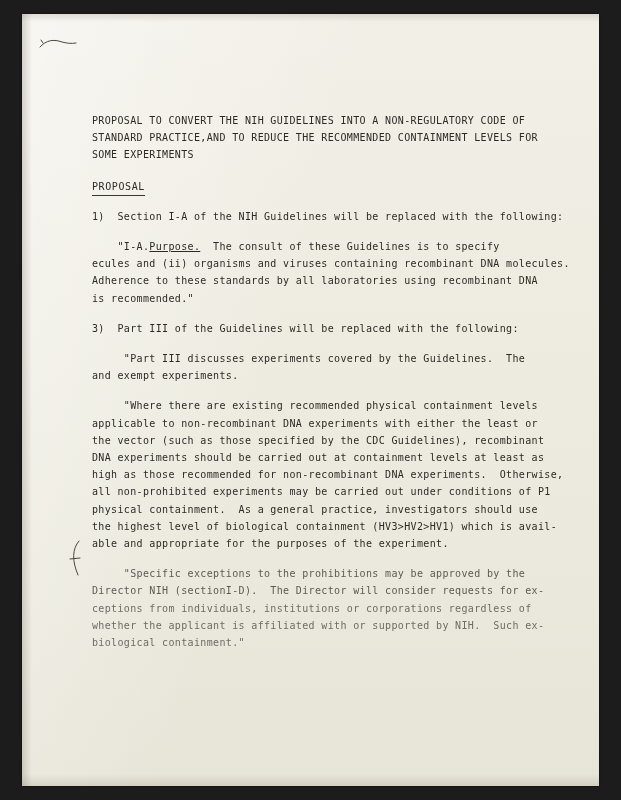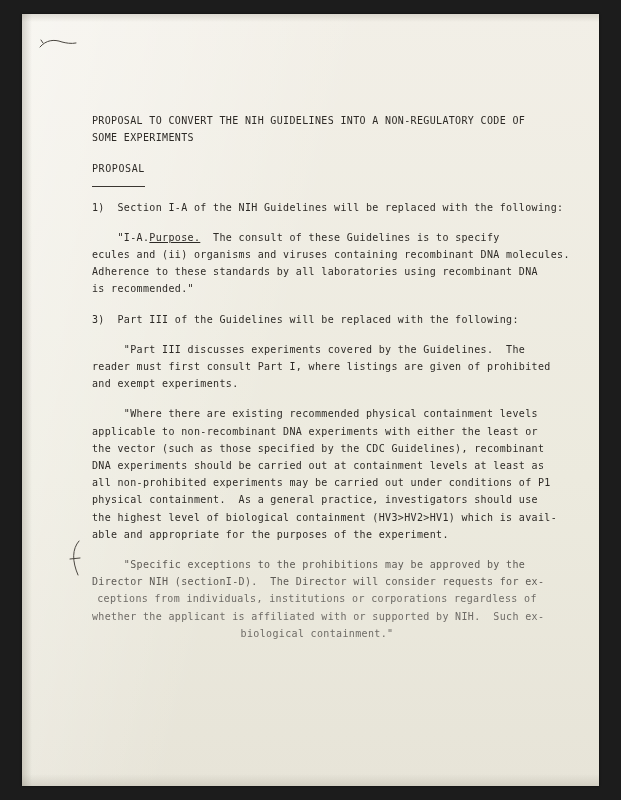--- a/index.html
+++ b/index.html
@@ -83,40 +83,39 @@
   .title-block {
     margin-bottom: 14px;
   }
   .title-line {
     white-space: pre;
     display: block;
   }
   .section-label {
     display: inline-block;
     border-bottom: 1px solid #3a3631;
-    padding-bottom: 8px;
+    padding-bottom: 0px;
     margin-bottom: 12px;
     letter-spacing: 0.6px;
   }
   .para {
     margin: 0 0 13px 0;
   }
   .para .ln {
     display: block;
     white-space: pre;
   }
   .numbered {
     margin-bottom: 13px;
   }
   .faded {
     color: #5d5a55;
   }
   .faded-more {
     color: #6e6b66;
-    text-align: center;
   }
   .u {
     text-decoration: underline;
   }
 </style>
 </head>
 <body>
 
 <div class="page-frame">
   <div class="paper">
@@ -132,20 +131,21 @@
 
     <svg class="mark-left-mid" viewBox="0 0 16 40">
       <path d="M11 2 C 4 10, 4 22, 10 36" stroke="#4a4640" stroke-width="1" fill="none" stroke-linecap="round"></path>
       <path d="M2 20 L 12 19" stroke="#4a4640" stroke-width="1" fill="none" stroke-linecap="round"></path>
     </svg>
 
     <div class="doc-body">
 
       <div class="title-block">
         <span class="title-line">PROPOSAL TO CONVERT THE NIH GUIDELINES INTO A NON-REGULATORY CODE OF</span>
+        <span class="title-line">STANDARD PRACTICE,AND TO REDUCE THE RECOMMENDED CONTAINMENT LEVELS FOR</span>
         <span class="title-line">SOME EXPERIMENTS</span>
       </div>
 
       <div>
         <span class="section-label">PROPOSAL</span>
       </div>
 
       <div class="para numbered">
         <span class="ln">1)  Section I-A of the NIH Guidelines will be replaced with the following:</span>
       </div>
@@ -157,29 +157,29 @@
         <span class="ln">is recommended."</span>
       </div>
 
 
       <div class="para numbered">
         <span class="ln">3)  Part III of the Guidelines will be replaced with the following:</span>
       </div>
 
       <div class="para">
         <span class="ln">     "Part III discusses experiments covered by the Guidelines.  The</span>
-        <span class="ln">reader must first consult Part I, where listings are given of prohibited</span>
         <span class="ln">and exempt experiments.</span>
       </div>
 
       <div class="para">
         <span class="ln">     "Where there are existing recommended physical containment levels</span>
         <span class="ln">applicable to non-recombinant DNA experiments with either the least or</span>
         <span class="ln">the vector (such as those specified by the CDC Guidelines), recombinant</span>
         <span class="ln">DNA experiments should be carried out at containment levels at least as</span>
+        <span class="ln">high as those recommended for non-recombinant DNA experiments.  Otherwise,</span>
         <span class="ln">all non-prohibited experiments may be carried out under conditions of P1</span>
         <span class="ln">physical containment.  As a general practice, investigators should use</span>
         <span class="ln">the highest level of biological containment (HV3&gt;HV2&gt;HV1) which is avail-</span>
         <span class="ln">able and appropriate for the purposes of the experiment.</span>
       </div>
 
       <div class="para faded">
         <span class="ln">     "Specific exceptions to the prohibitions may be approved by the</span>
         <span class="ln">Director NIH (sectionI-D).  The Director will consider requests for ex-</span>
         <span class="ln faded-more">ceptions from individuals, institutions or corporations regardless of</span>

